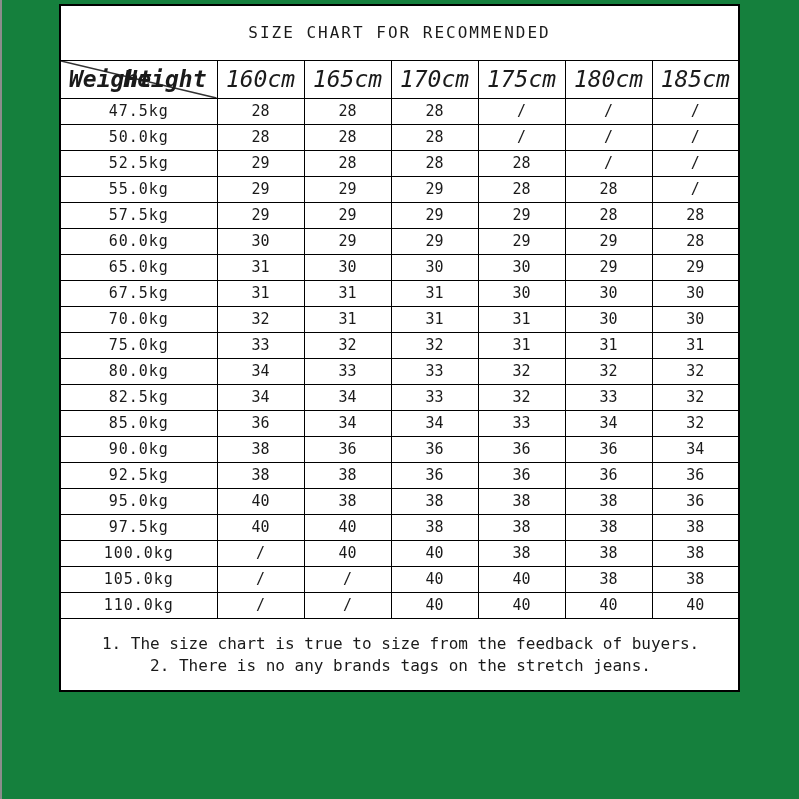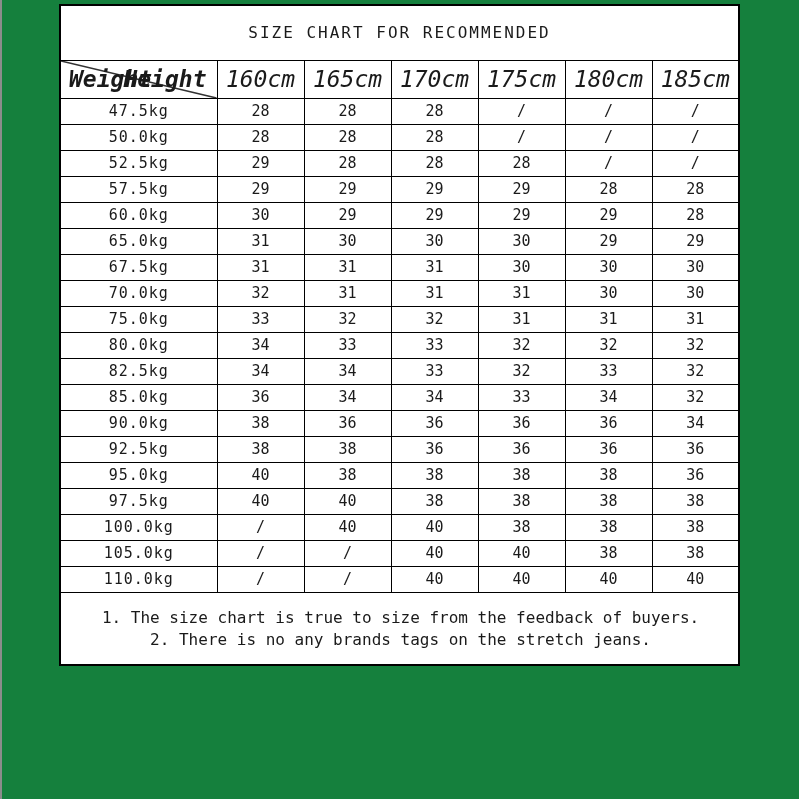--- a/index.html
+++ b/index.html
@@ -128,20 +128,29 @@
         <tr>
           <td class="weight-cell">52.5kg</td>
           <td>29</td>
           <td>28</td>
           <td>28</td>
           <td>28</td>
           <td>/</td>
           <td>/</td>
         </tr>
         <tr>
+          <td class="weight-cell">55.0kg</td>
+          <td>29</td>
+          <td>29</td>
+          <td>29</td>
+          <td>28</td>
+          <td>28</td>
+          <td>/</td>
+        </tr>
+        <tr>
           <td class="weight-cell">57.5kg</td>
           <td>29</td>
           <td>29</td>
           <td>29</td>
           <td>29</td>
           <td>28</td>
           <td>28</td>
         </tr>
         <tr>
           <td class="weight-cell">60.0kg</td>

